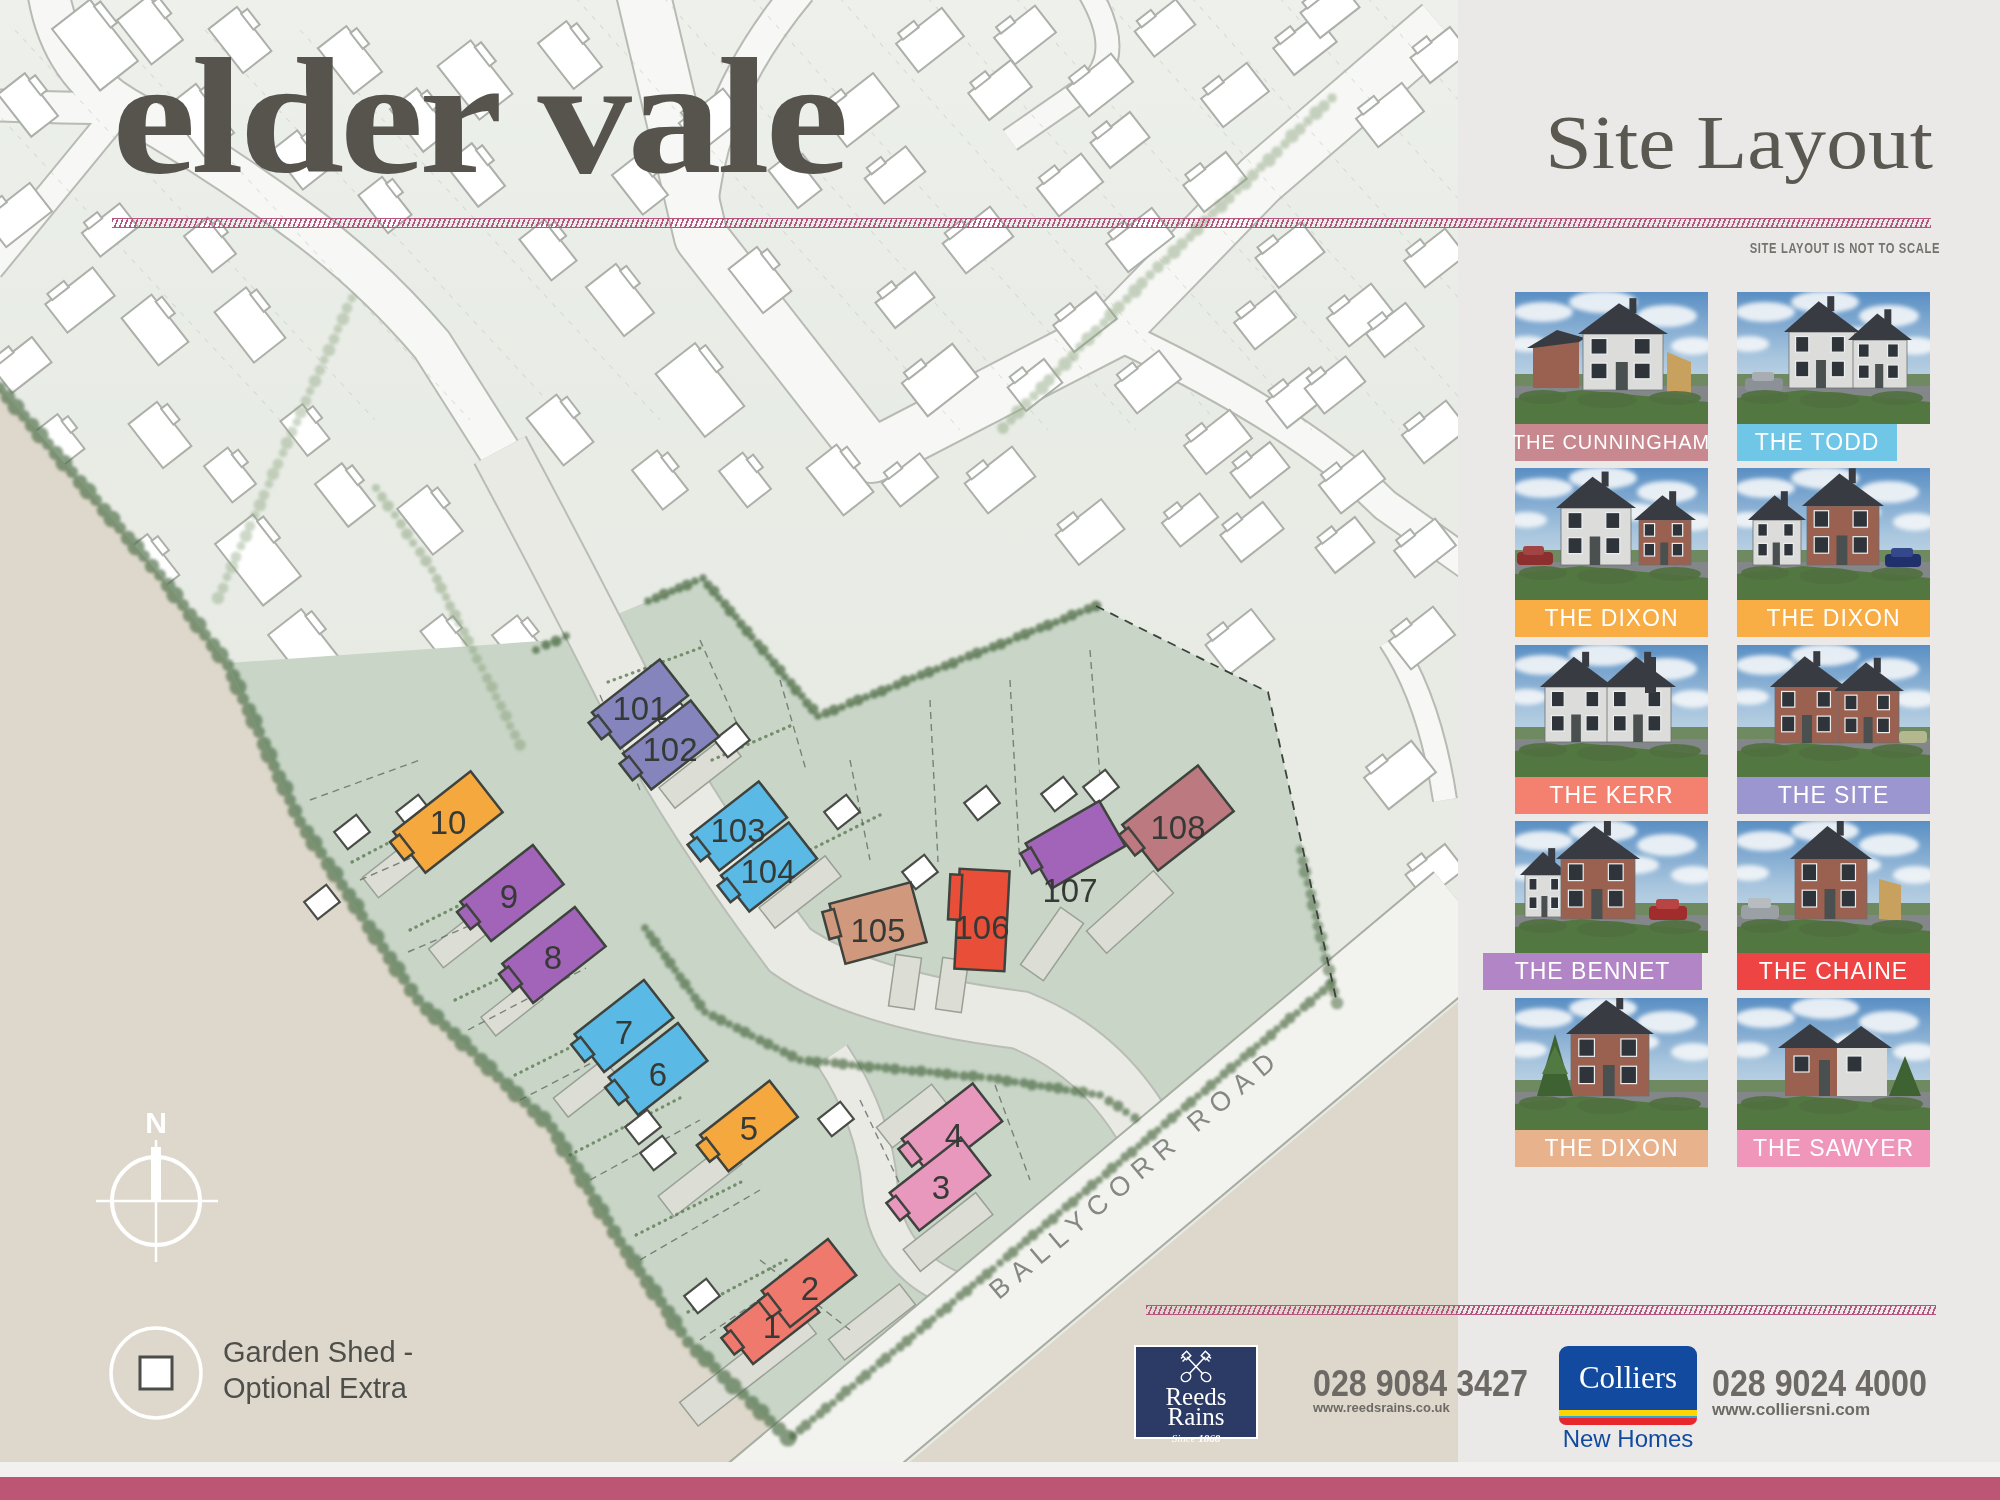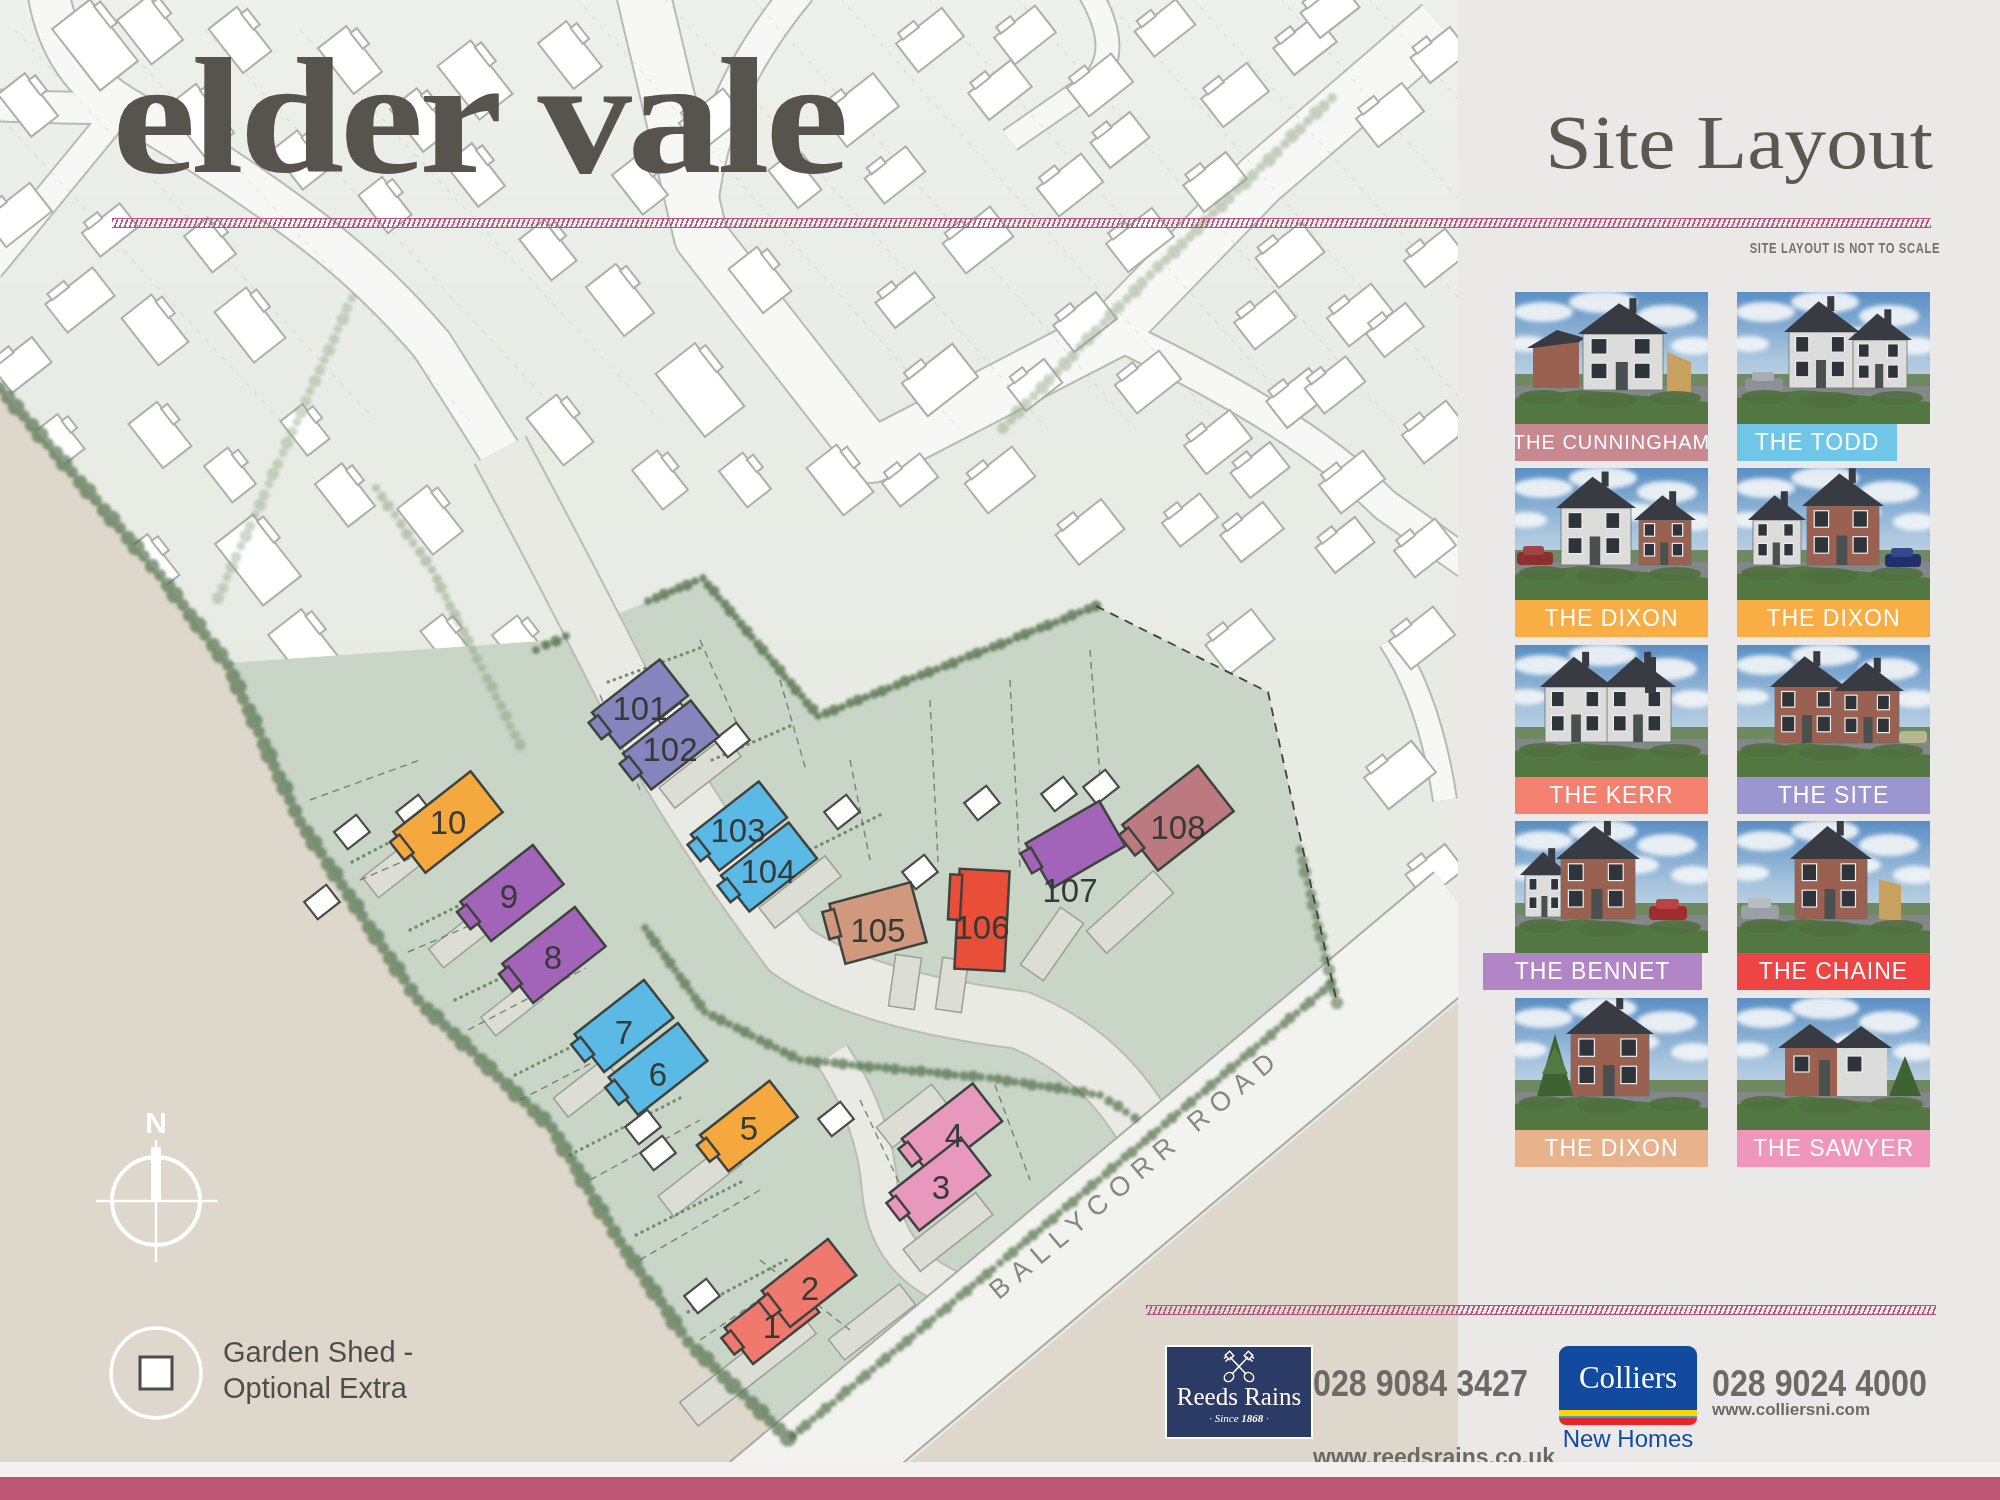--- a/index.html
+++ b/index.html
@@ -1569,40 +1569,40 @@
         <g fill="#50703f" opacity="0.9">
           <ellipse cx="28" cy="105" rx="24" ry="7"></ellipse>
           <ellipse cx="92" cy="108" rx="30" ry="8"></ellipse>
           <ellipse cx="160" cy="106" rx="26" ry="7"></ellipse>
         </g>
       </svg>
     </div>
     <div style="position:absolute;left:1737px;top:1130px;width:193px;height:37px;background:#f096ba;color:#fff;font-size:23px;letter-spacing:1px;display:flex;align-items:center;justify-content:center;white-space:nowrap;font-family:'Liberation Sans',sans-serif">THE SAWYER</div>
   <div class="sep" style="left:1146px;top:1305px;width:790px"></div>
 
-<div style="position:absolute;left:1165px;top:1345px;width:148px;height:94px;background:#2c3a66;
+<div style="position:absolute;left:1134px;top:1345px;width:124px;height:94px;background:#2c3a66;
   border:2px solid #fff;box-sizing:border-box;color:#fff;text-align:center;
   font-family:'Liberation Serif',serif">
   <svg width="46" height="34" viewBox="0 0 46 34" style="margin-top:3px">
     <g stroke="#fff" stroke-width="1.5" fill="none">
       <ellipse cx="13" cy="27" rx="5" ry="4.2" transform="rotate(-40 13 27)"></ellipse>
       <ellipse cx="33" cy="27" rx="5" ry="4.2" transform="rotate(40 33 27)"></ellipse>
       <path d="M16,24 L32,7"></path>
           <path d="M30,24 L14,7"></path>
       <rect x="29.5" y="2.5" width="6" height="6" transform="rotate(43 32.5 5.5)"></rect>
       <path d="M34,9 l2.5,2.5 M36,6.5 l2,2"></path>
       <rect x="10.5" y="2.5" width="6" height="6" transform="rotate(-43 13.5 5.5)"></rect>
       <path d="M12,9 l-2.5,2.5 M10,6.5 l-2,2"></path>
     </g>
   </svg>
   <div style="font-size:25px;line-height:20px;margin-top:-1px">Reeds Rains</div>
   <div style="font-size:11px;margin-top:5px;font-style:italic">· Since <b>1868</b> ·</div>
 </div>
   <div style="position:absolute;left:1313px;top:1363px;font-size:37px;font-weight:bold;color:#6d6a66;transform:scaleX(0.87);transform-origin:left top">028 9084 3427</div>
-  <div style="position:absolute;left:1313px;top:1444px;font-size:23px;font-weight:bold;color:#6d6a66">www.reedsrains.co.uk</div>
+  <div style="position:absolute;left:1313px;top:1400px;font-size:13px;font-weight:bold;color:#6d6a66">www.reedsrains.co.uk</div>
 
 <div style="position:absolute;left:1559px;top:1346px;width:138px;text-align:center;
   font-family:'Liberation Serif',serif">
   <div style="width:138px;height:64px;background:#114a9f;border-radius:9px 9px 0 0;color:#fff;
     display:flex;align-items:center;justify-content:center;font-size:31px;font-weight:normal">Colliers</div>
   <div style="width:138px;height:6px;background:#ffd400"></div>
   <div style="width:138px;height:2px;background:#29a8e0"></div>
   <div style="width:138px;height:7px;background:#e8262d;border-radius:0 0 8px 8px"></div>
   <div style="margin-top:0;color:#114a9f;font-size:24px;
     font-family:'Liberation Sans',sans-serif">New Homes</div>

